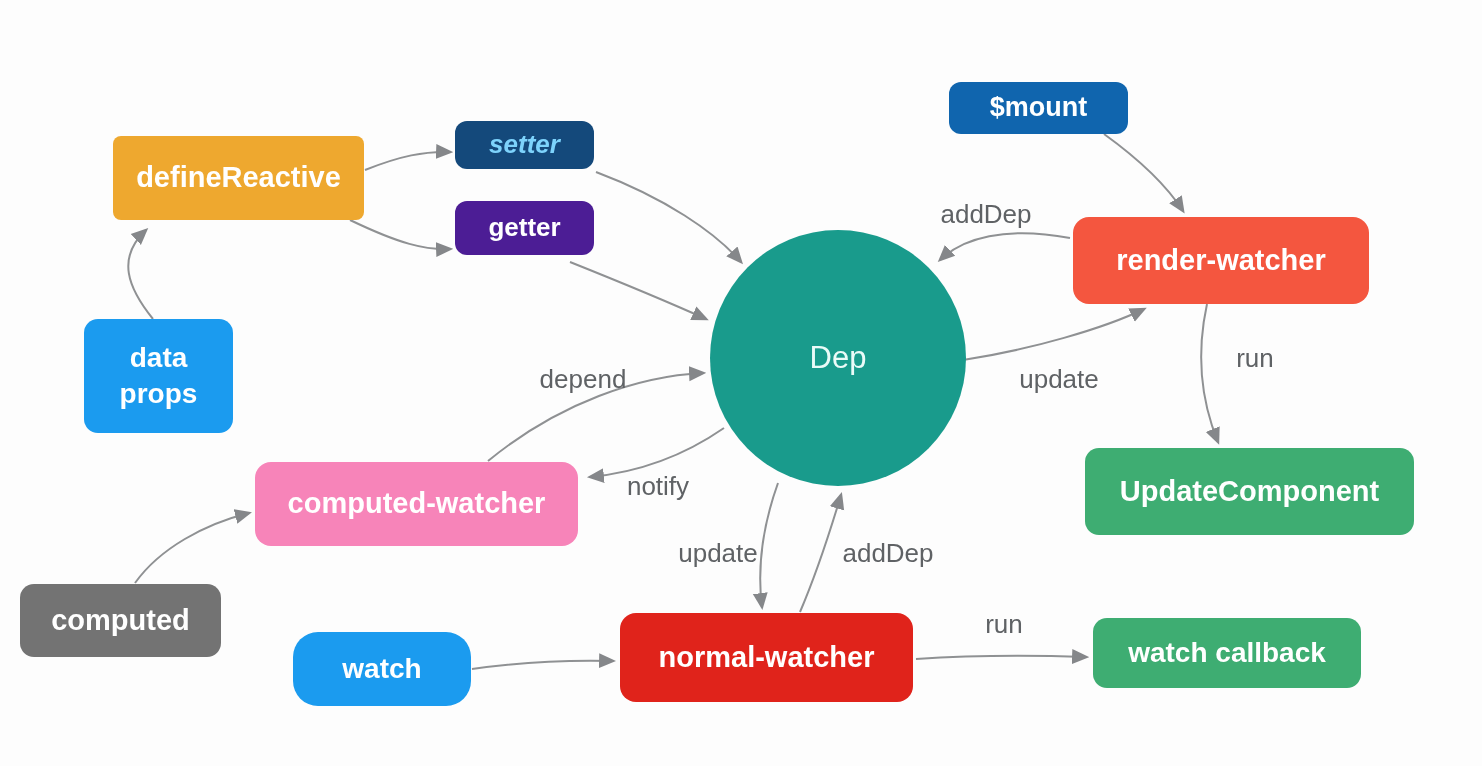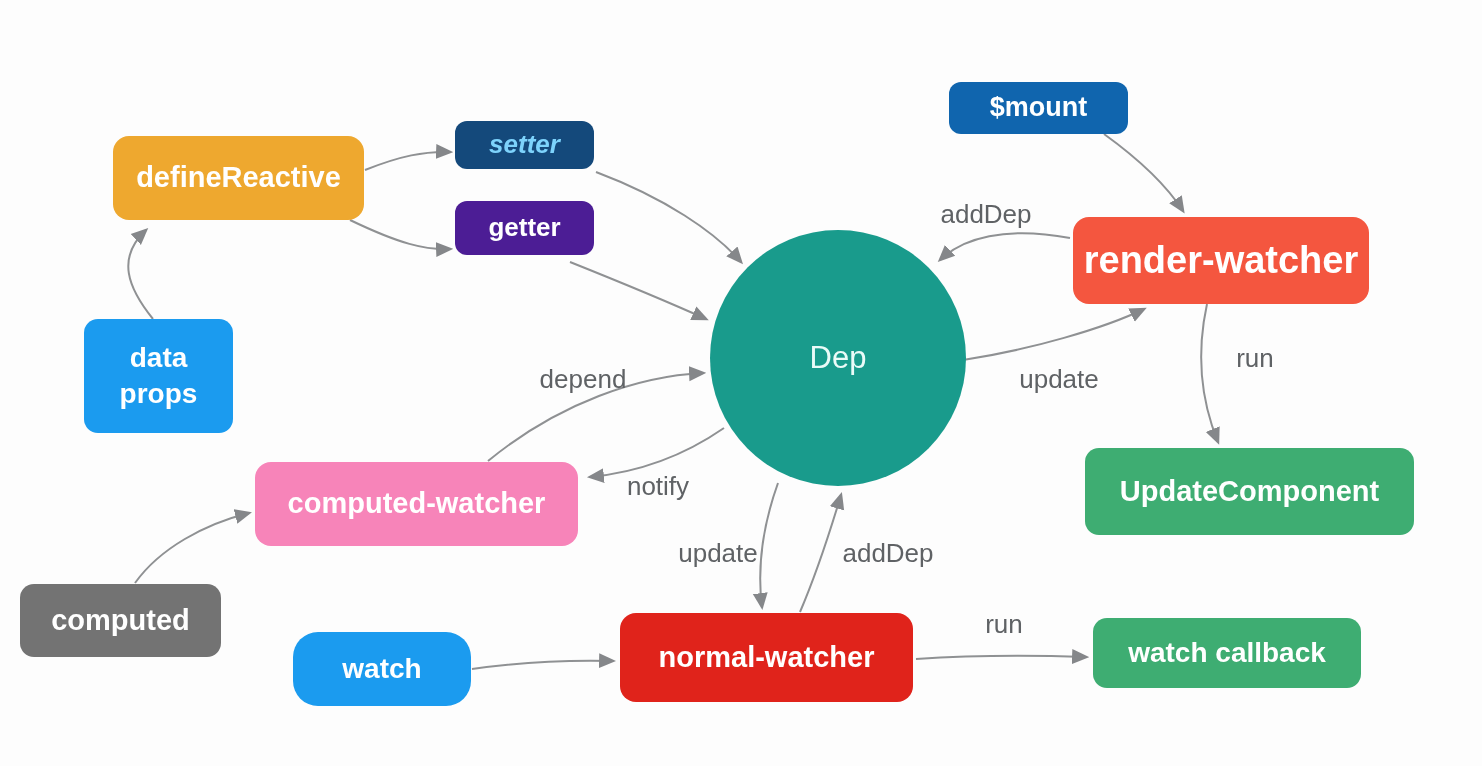--- a/index.html
+++ b/index.html
@@ -74,21 +74,21 @@
         <path class="edge" d="M 963,360 C 1030,350 1105,328 1144,309" stroke="#8F9193" marker-end="url(#arrowhead)"></path>
         <path class="edge" d="M 1070,238 C 1005,226 963,238 940,260" stroke="#8F9193" marker-end="url(#arrowhead)"></path>
         <path class="edge" d="M 1104,134 C 1140,160 1167,186 1183,211" stroke="#8F9193" marker-end="url(#arrowhead)"></path>
         <path class="edge" d="M 1207,304 C 1197,350 1200,398 1218,442" stroke="#8F9193" marker-end="url(#arrowhead)"></path>
         <path class="edge" d="M 135,583 C 160,548 205,524 249,513" stroke="#8F9193" marker-end="url(#arrowhead)"></path>
         <path class="edge" d="M 472,669 C 520,662 570,660 613,661" stroke="#8F9193" marker-end="url(#arrowhead)"></path>
         <path class="edge" d="M 916,659 C 975,655 1030,655 1086,657" stroke="#8F9193" marker-end="url(#arrowhead)"></path>
       </g>
   </svg>
   <div id="node-layer">
-      <div class="node" style="left: 113px; top: 136px; width: 251px; height: 84px; background: rgb(238, 168, 47); color: rgb(255, 255, 255); font-size: 29px; border-radius: 16px;">
+      <div class="node" style="left: 113px; top: 136px; width: 251px; height: 84px; background: rgb(238, 168, 47); color: rgb(255, 255, 255); font-size: 29px; border-radius: 8px;">
         <span>defineReactive</span>
       </div>
       <div class="node" style="left: 455px; top: 121px; width: 139px; height: 48px; background: rgb(20, 73, 123); color: #7dd3fc; font-size: 26px; border-radius: 12px; font-style: italic;">
         <span>setter</span>
       </div>
       <div class="node" style="left: 455px; top: 201px; width: 139px; height: 54px; background: #4c1d95; color: rgb(255, 255, 255); font-size: 26px; border-radius: 12px;">
         <span>getter</span>
       </div>
       <div class="node" style="left: 84px; top: 319px; width: 149px; height: 114px; background: rgb(27, 155, 239); color: rgb(255, 255, 255); font-size: 28px; border-radius: 14px;">
         <span>data
@@ -105,21 +105,21 @@
       </div>
       <div class="node" style="left: 620px; top: 613px; width: 293px; height: 89px; background: rgb(224, 35, 27); color: rgb(255, 255, 255); font-size: 29px; border-radius: 16px;">
         <span>normal-watcher</span>
       </div>
       <div class="node circle" style="left: 710px; top: 230px; width: 256px; height: 256px; background: rgb(25, 155, 140); color: rgb(234, 251, 248); font-size: 31px;">
         <span>Dep</span>
       </div>
       <div class="node" style="left: 949px; top: 82px; width: 179px; height: 52px; background: rgb(16, 101, 174); color: rgb(255, 255, 255); font-size: 27px; border-radius: 12px;">
         <span>$mount</span>
       </div>
-      <div class="node" style="left: 1073px; top: 217px; width: 296px; height: 87px; background: rgb(244, 86, 63); color: rgb(255, 255, 255); font-size: 38px; border-radius: 16px;">
+      <div class="node" style="left: 1073px; top: 217px; width: 296px; height: 87px; background: rgb(244, 86, 63); color: rgb(255, 255, 255); font-size: 29px; border-radius: 16px;">
         <span>render-watcher</span>
       </div>
       <div class="node" style="left: 1085px; top: 448px; width: 329px; height: 87px; background: rgb(62, 173, 114); color: rgb(255, 255, 255); font-size: 29px; border-radius: 14px;">
         <span>UpdateComponent</span>
       </div>
       <div class="node" style="left: 1093px; top: 618px; width: 268px; height: 70px; background: rgb(62, 173, 114); color: rgb(255, 255, 255); font-size: 28px; border-radius: 14px;">
         <span>watch callback</span>
       </div>
     </div>
   <div id="label-layer">

